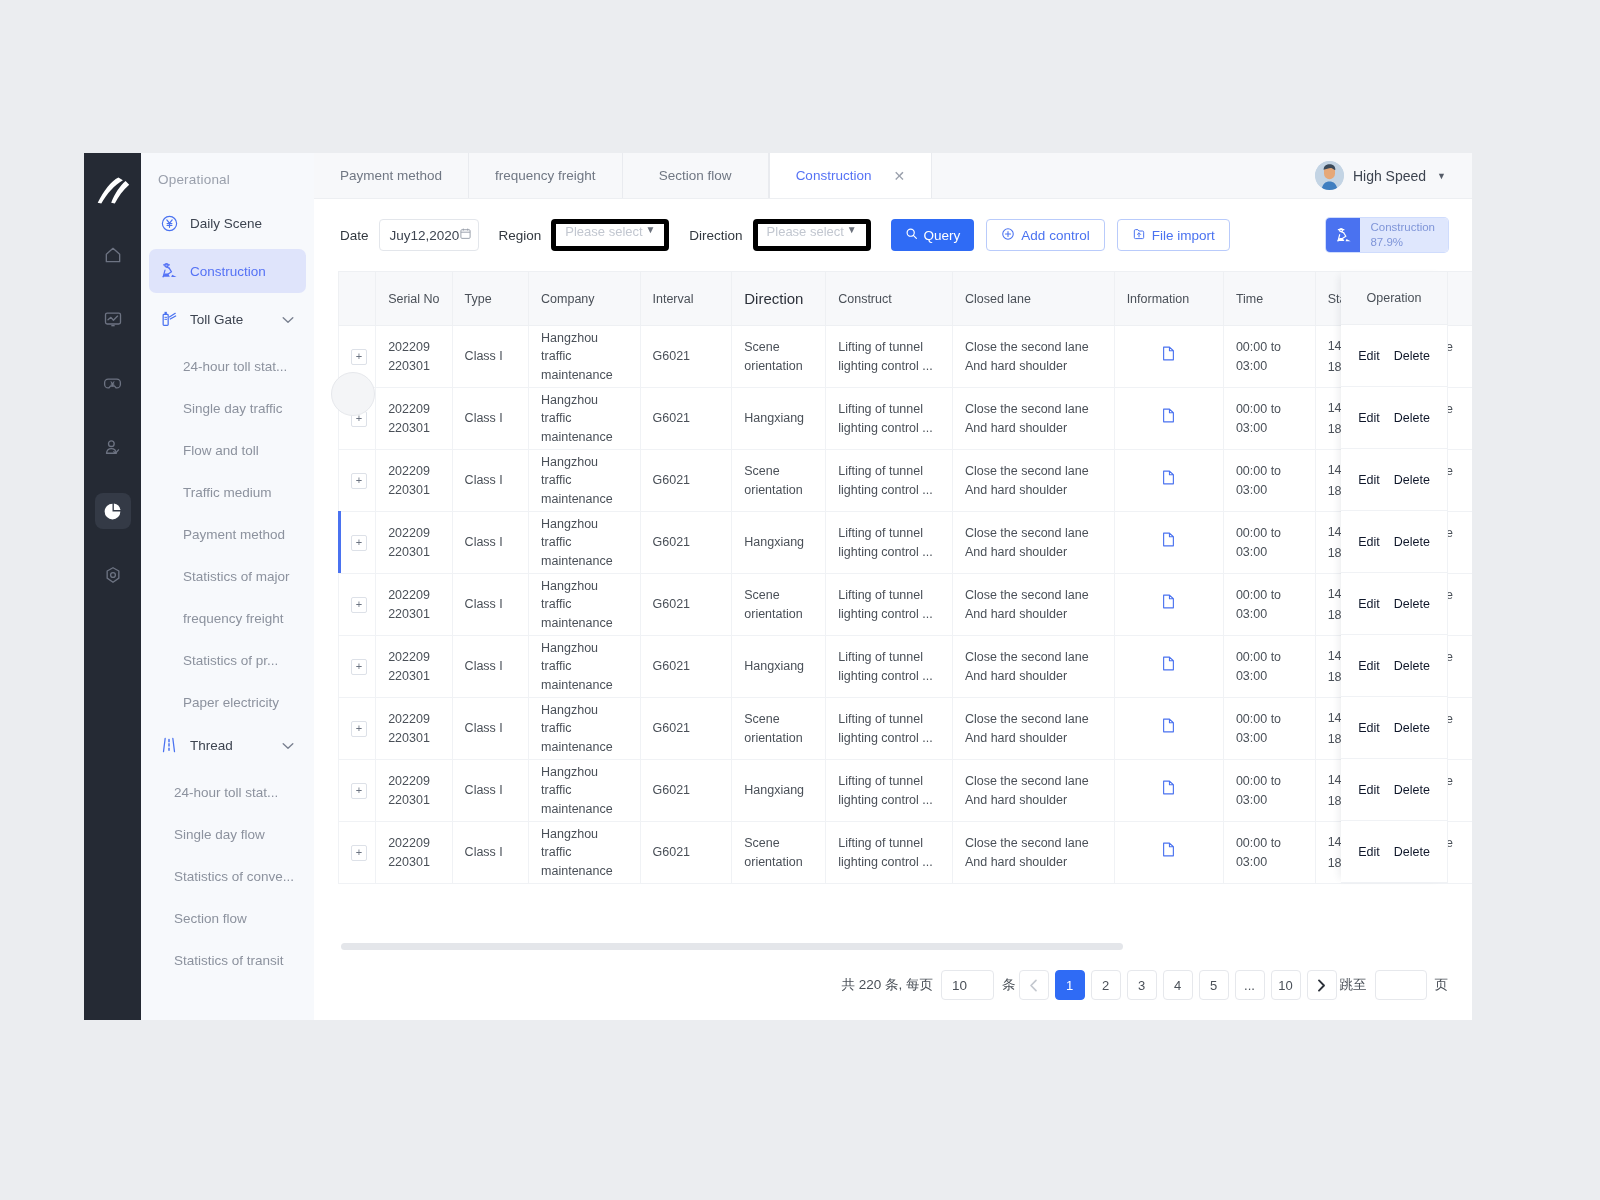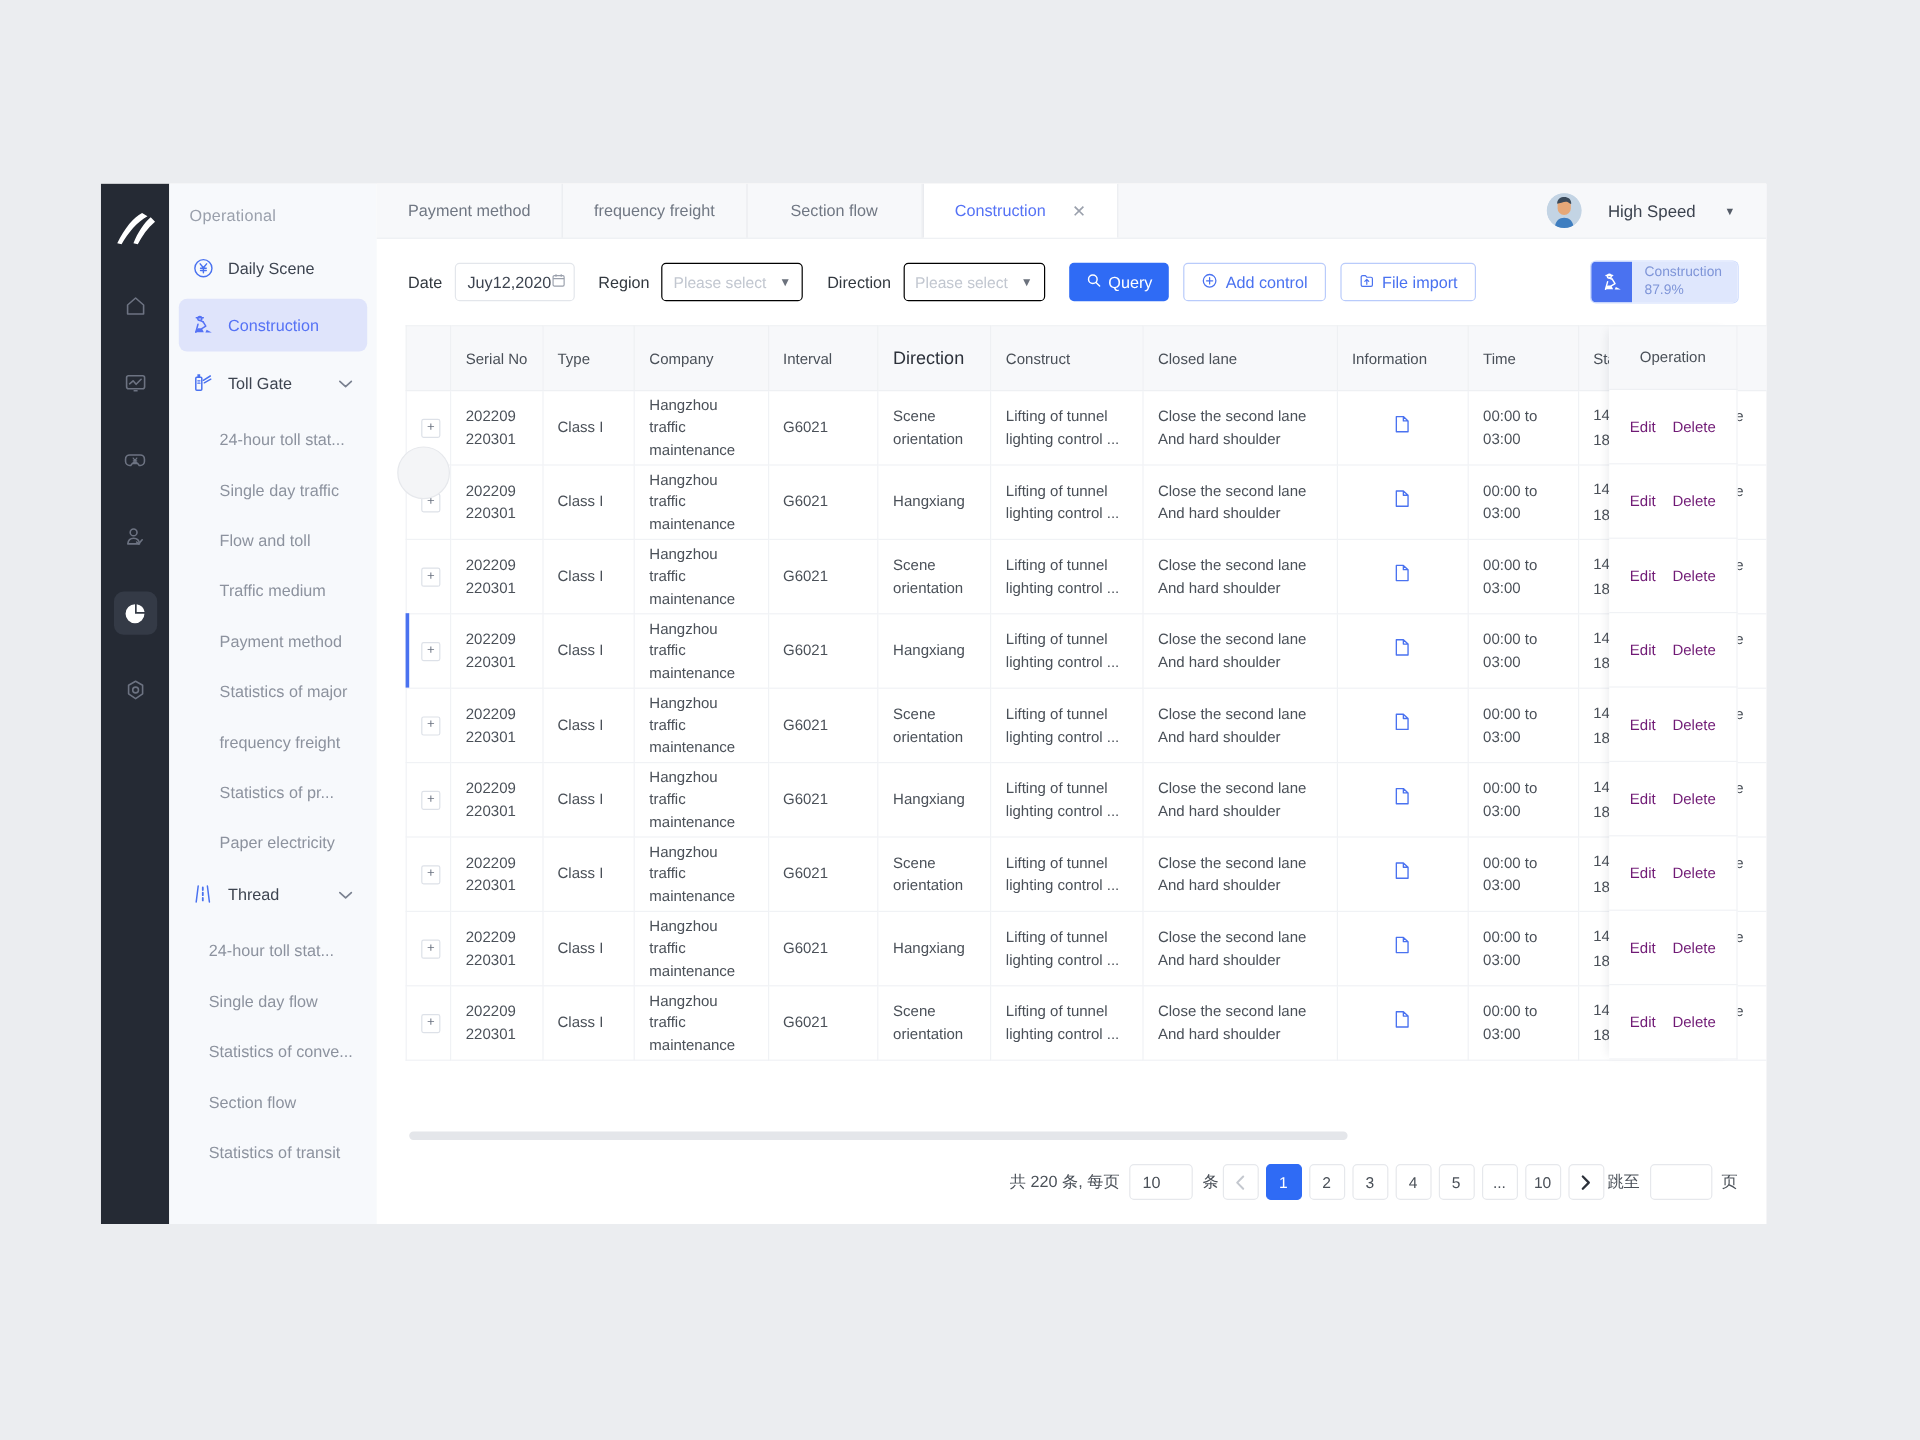--- a/index.html
+++ b/index.html
@@ -92,21 +92,21 @@
     min-width: 146px;
   }
   .tab.active {
     background: #ffffff; color: #5572f5;
     border-right: 1px solid #e9ebef;
     border-left: 1px solid #e9ebef;
   }
   .tab .tclose { margin-left: 22px; color: #9aa0ac; font-size: 14px; }
   .tab-spacer { flex: 1; border-right: none; }
   #user-area {
-    display: flex; align-items: center; gap: 22px;
+    display: flex; align-items: center; gap: 9px;
     padding: 0 26px 0 0; margin-left: auto;
     font-size: 14px; color: #3d4450;
   }
   .avatar {
     width: 29px; height: 29px; border-radius: 50%;
     background: #c7d6e6; overflow: hidden; position: relative;
     flex: 0 0 29px;
   }
   .caret-dn { color: #555c68; font-size: 9px; margin-left: 2px; }
 
@@ -120,22 +120,22 @@
   }
   .f-label { font-size: 13.5px; color: #32383f; margin-right: 10px; white-space: nowrap; }
   .f-input {
     height: 32px; border: 1px solid #e3e6eb; border-radius: 4px;
     background: #fff; display: flex; align-items: center;
     padding: 0 10px; font-size: 13.5px; color: #3d4450;
     margin-right: 20px; white-space: nowrap;
   }
   .f-input.date { width: 100px; justify-content: space-between; }
   .f-select {
-    width: 118px; height: 32px; border: 1px solid #000000; border-radius: 4px;
-    background: #fff; display: flex; align-items: center; justify-content: space-between;
+    width: 118px; height: 32px; border: 5px solid #000000; border-radius: 4px;
+    background: #fff; display: flex; justify-content: space-between;
     padding: 0 9px; font-size: 13px; color: #c2c7d0; margin-right: 20px;
   }
   .btn {
     height: 32px; border-radius: 4px;
     display: inline-flex; align-items: center; gap: 6px;
     padding: 0 14px; font-size: 13.5px; white-space: nowrap;
   }
   .btn-primary { background: #2f6bf5; color: #fff; margin-right: 12px; }
   .btn-ghost { background: #fff; color: #4a72f0; border: 1px solid #b9cbfb; margin-right: 12px; }
   #badge-construction {
@@ -198,21 +198,21 @@
     height: 54px; background: #f7f8fa;
     border-top: 1px solid #eef0f3; border-bottom: 1px solid #eef0f3;
     border-right: 1px solid #eef0f3;
     display: flex; align-items: center; justify-content: center;
     font-size: 12.5px; color: #4a5058;
   }
   #op-col .oc-cell {
     height: 62px; border-bottom: 1px solid #f0f2f5; border-right: 1px solid #f0f2f5;
     display: flex; align-items: center; justify-content: center; gap: 14px;
   }
-  #op-col .oc-cell span { color: #701a75; font-size: 12.5px; }
+  #op-col .oc-cell span { color: #0f172a; font-size: 12.5px; }
 
   
   .hover-circle {
     position: absolute; width: 44px; height: 44px; border-radius: 50%;
     background: #f4f5f7; border: 1px solid #e6e8ec; z-index: 1;
   }
   .row-marker {
     position: absolute; width: 3px; background: #4a72f0; z-index: 3;
   }
   #hscroll {

